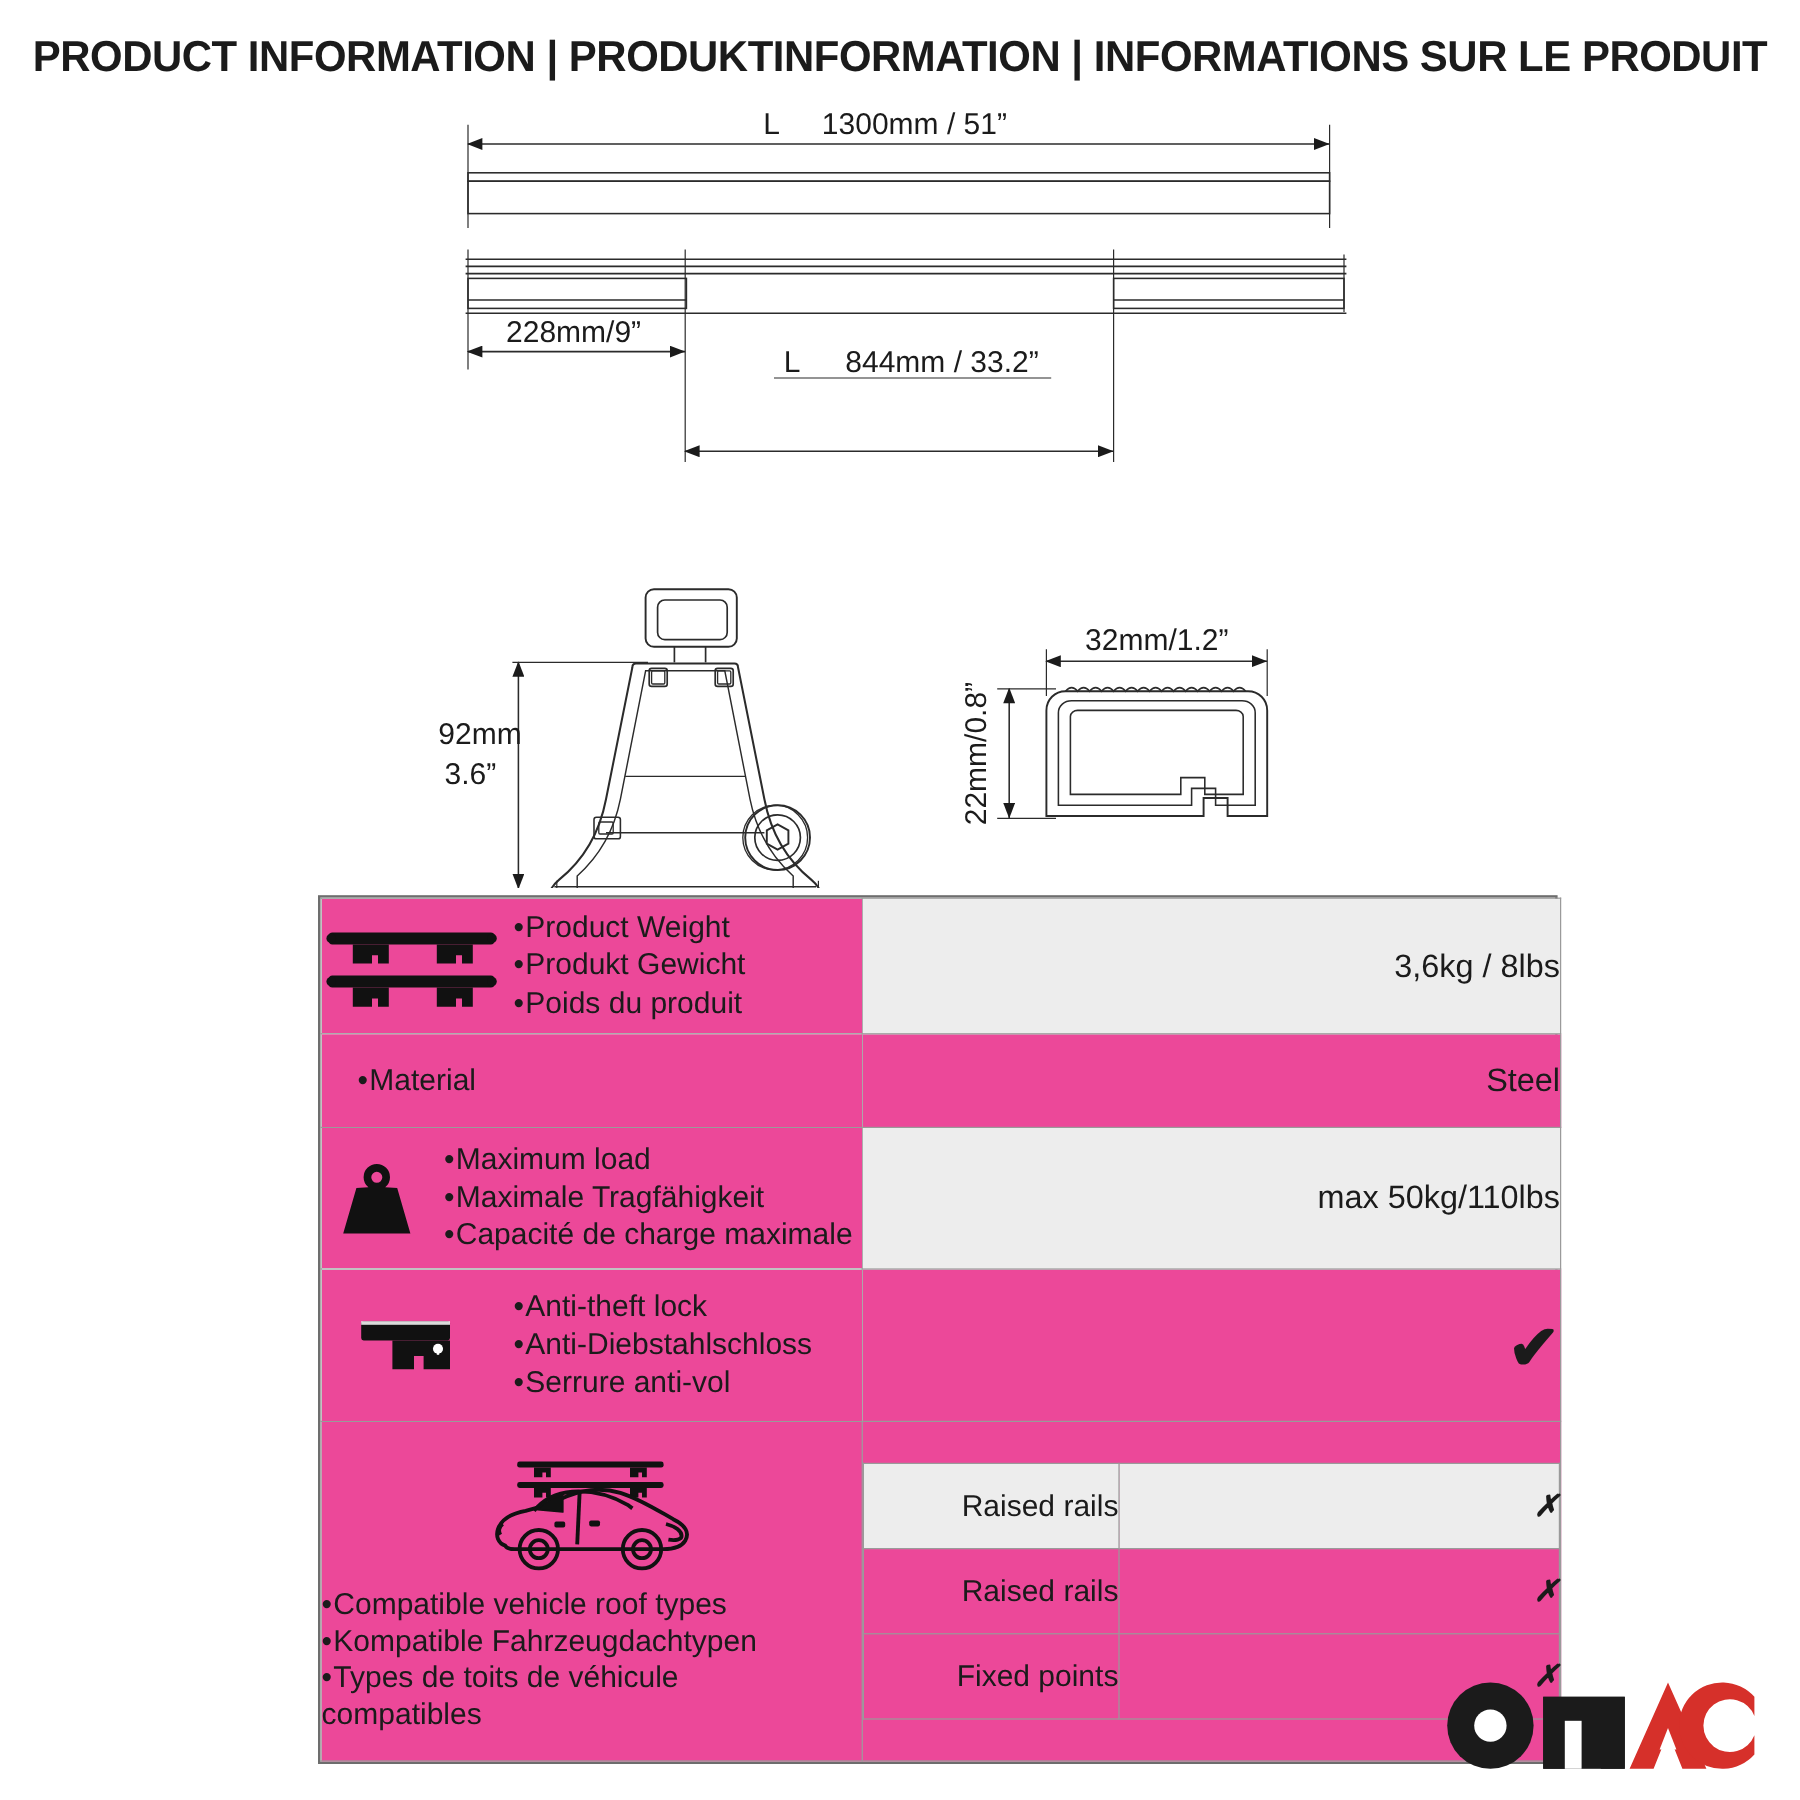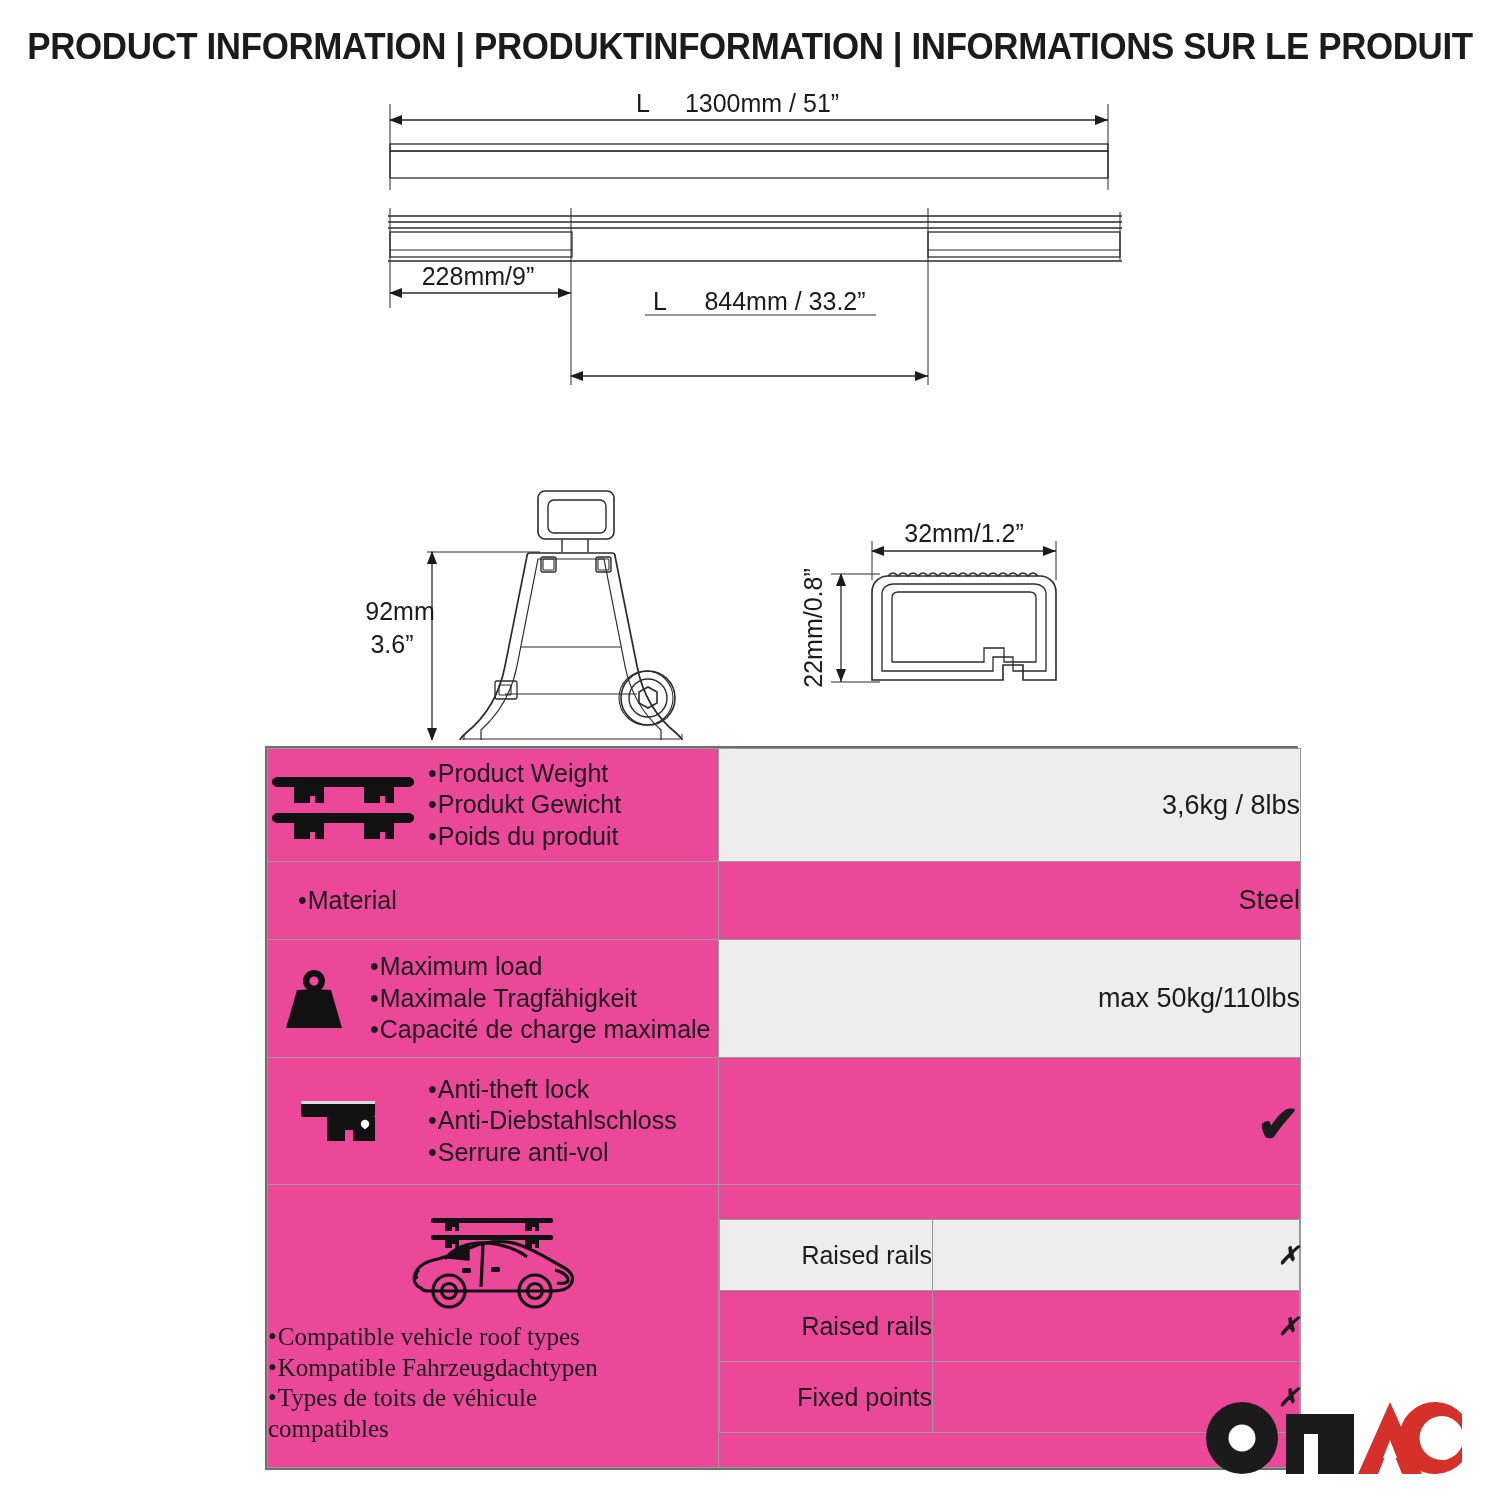--- a/index.html
+++ b/index.html
@@ -113,21 +113,20 @@
   }
   .compat-icon-wrap {
     display: flex;
     justify-content: center;
     margin-bottom: 8px;
   }
   .compat-text {
     font-size: 25px;
     line-height: 1.22;
     color: #1b1b1b;
-    font-family: Liberation Serif, serif;
   }
   .compat-text .ln { display: block; }
   .compat-text .ln.bullet::before { content: "\2022"; margin-right: 1px; }
 
   .sub-table { width: 100%; border-collapse: collapse; table-layout: fixed; }
   .sub-table td {
     border: 1px solid #9a9a9a;
     height: 70px;
     font-size: 25px;
     color: #1b1b1b;

